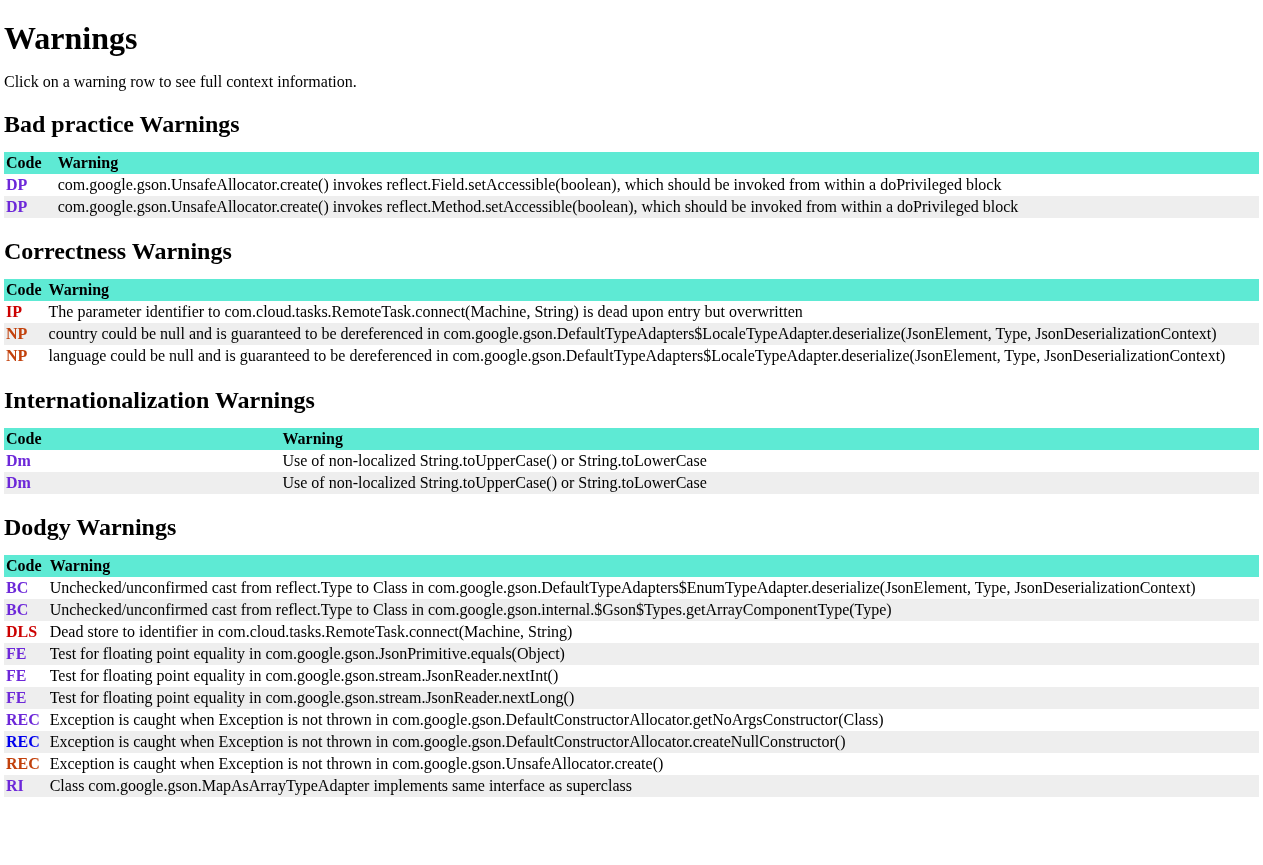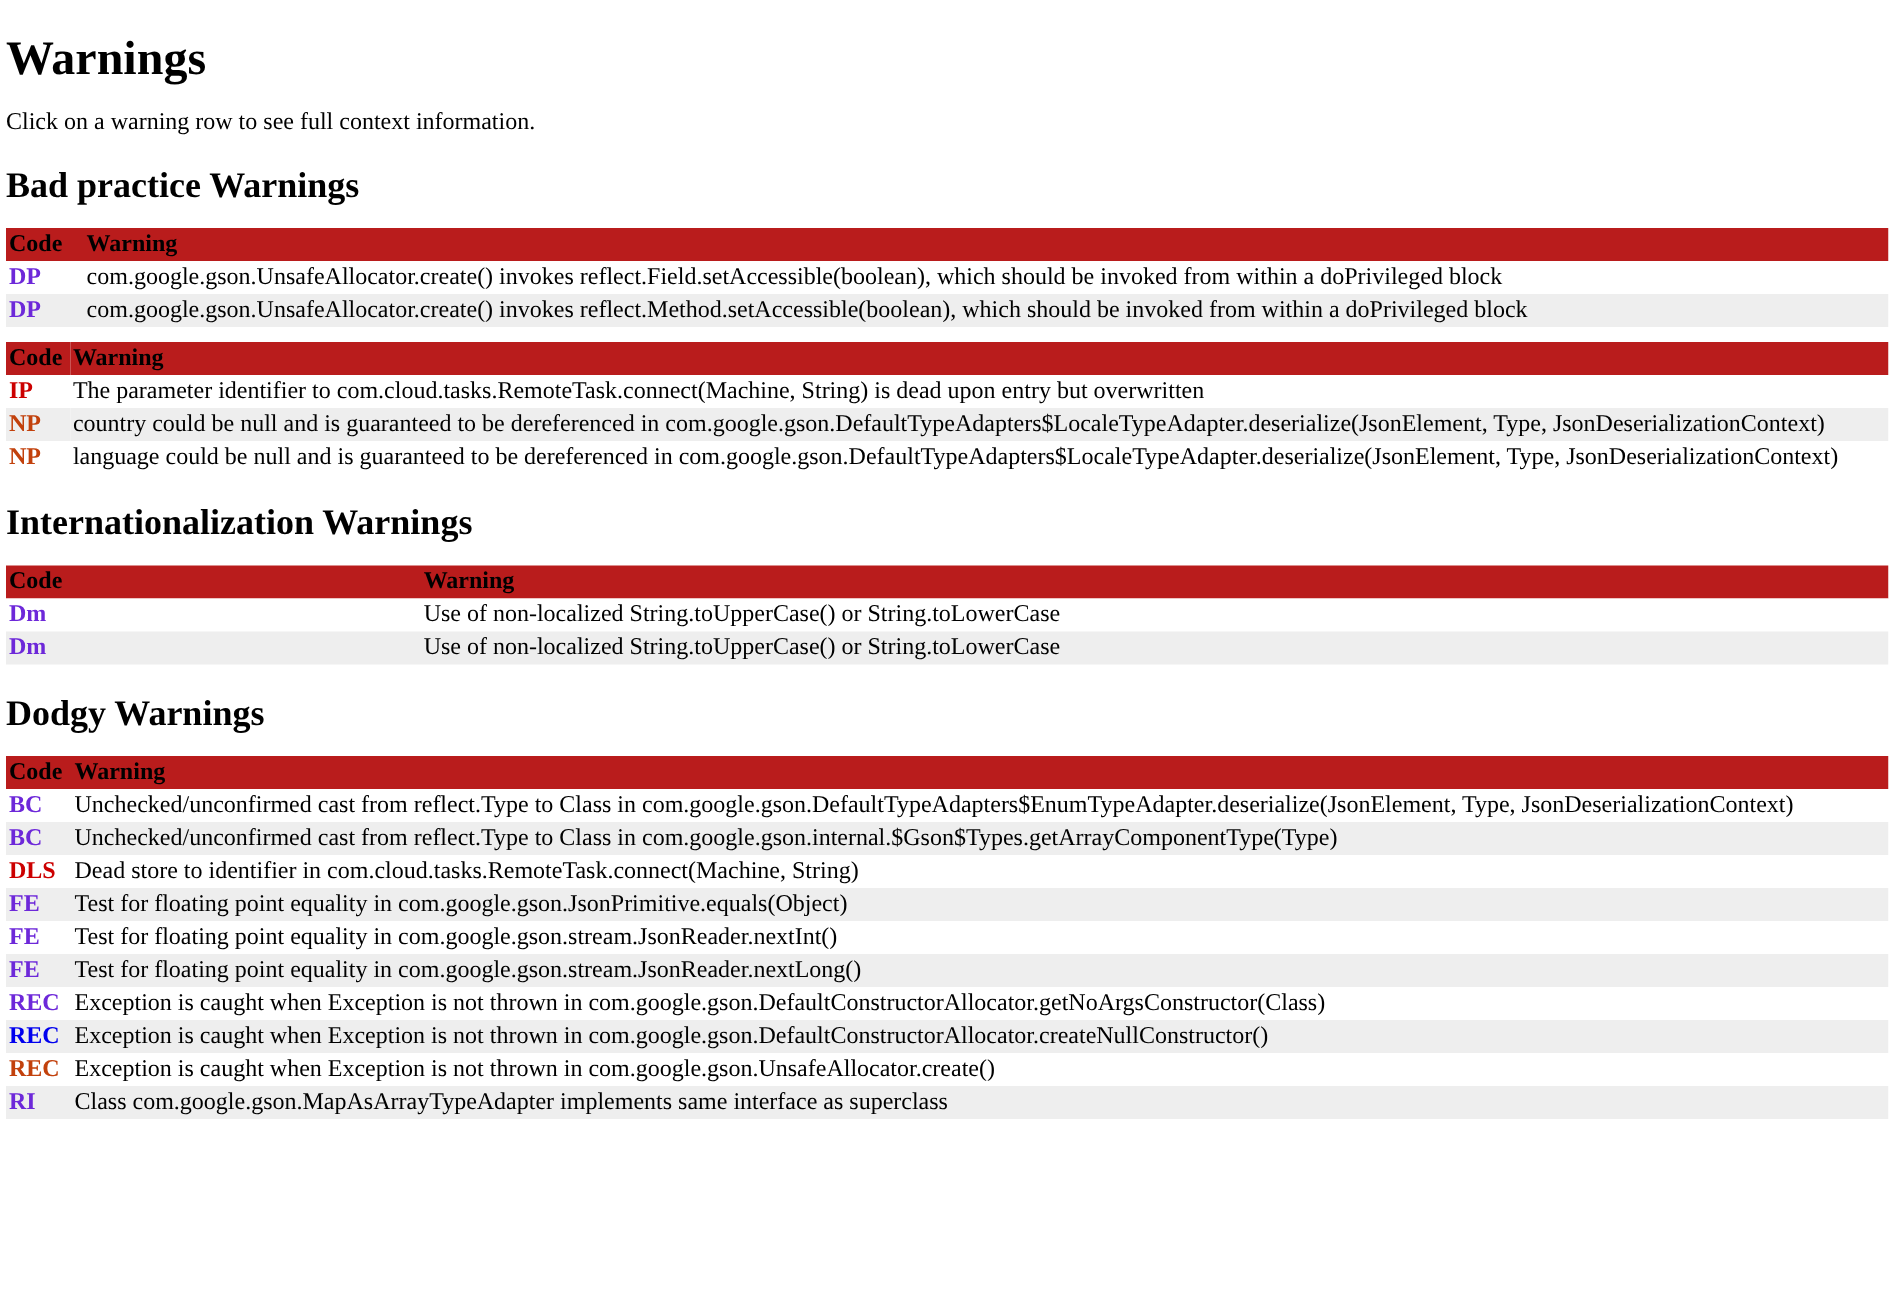--- a/index.html
+++ b/index.html
@@ -21,21 +21,21 @@
   }
   p {
     margin: 2px 0;
   }
   table {
     width: 100%;
     border-collapse: collapse;
     margin-bottom: 10px;
   }
   th {
-    background-color: #b91c1c;
+    background-color: #5eead4;
     text-align: left;
     font-weight: bold;
     padding: 2px 4px 2px 2px;
   }
   td {
     padding: 2px 4px 2px 2px;
     vertical-align: top;
   }
   tr.even td {
     background-color: #eeeeee;
@@ -71,20 +71,21 @@
         <tr class="odd">
           <td class="code c-green">DP</td>
           <td>com.google.gson.UnsafeAllocator.create() invokes reflect.Field.setAccessible(boolean), which should be invoked from within a doPrivileged block</td>
         </tr>
         <tr class="even">
           <td class="code c-green">DP</td>
           <td>com.google.gson.UnsafeAllocator.create() invokes reflect.Method.setAccessible(boolean), which should be invoked from within a doPrivileged block</td>
         </tr>
       </tbody>
     </table>
+    <h2>Correctness Warnings</h2>
     <table>
       <thead>
         <tr>
           <th>Code</th>
           <th>Warning</th>
         </tr>
       </thead>
       <tbody>
         <tr class="odd">
           <td class="code c-red">IP</td>

